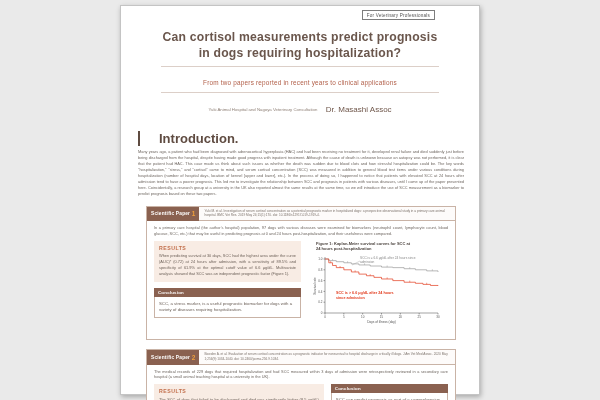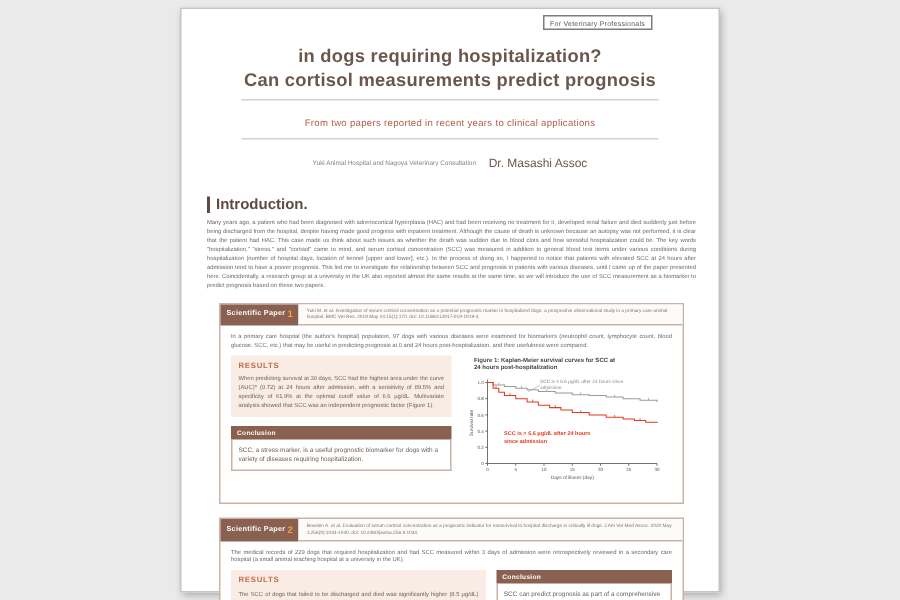--- a/index.html
+++ b/index.html
@@ -41,22 +41,22 @@
     padding:3.5px 0;
     text-align:center;
   }
   .subtitle { font-size:6.4px; color:#b2604a; letter-spacing:.2px; }
   .author-row { text-align:center; margin-top:7px; }
   .affil { font-size:4.3px; color:#8d7e74; vertical-align:middle; }
   .author { font-size:8px; color:#6f564a; margin-left:4px; vertical-align:middle; }
 
   .intro { margin:13px 15px 0 17px; }
   .intro-head {
-    font-size:10px; font-weight:700; color:#5f4b41;
-    border-left:2.5px solid #5f4b41; padding-left:4px;
+    font-size:13px; font-weight:700; color:#5f4b41;
+    border-left:2.5px solid #5f4b41; padding-left:19px;
   }
   .intro-body {
     margin-top:3px;
     font-size:3.9px; line-height:1.52;
     color:#6e6660; text-align:justify;
   }
 
   .section {
     margin:9px 23px 0 25px;
     border:1px solid #c9b3a6;
@@ -112,22 +112,22 @@
   }
 </style>
 </head>
 <body>
 
 <div class="page">
 
   <div class="badge">For Veterinary Professionals</div>
 
   <div class="title">
+    <div>Can cortisol measurements predict prognosis</div>
     <div>in dogs requiring hospitalization?</div>
-    <div>Can cortisol measurements predict prognosis</div>
   </div>
 
   <div class="subtitle-wrap">
     <span class="subtitle">From two papers reported in recent years to clinical applications</span>
   </div>
 
   <div class="author-row">
     <span class="affil">Yuki Animal Hospital and Nagoya Veterinary Consultation</span>
     <span class="author">Dr. Masashi Assoc</span>
   </div>

